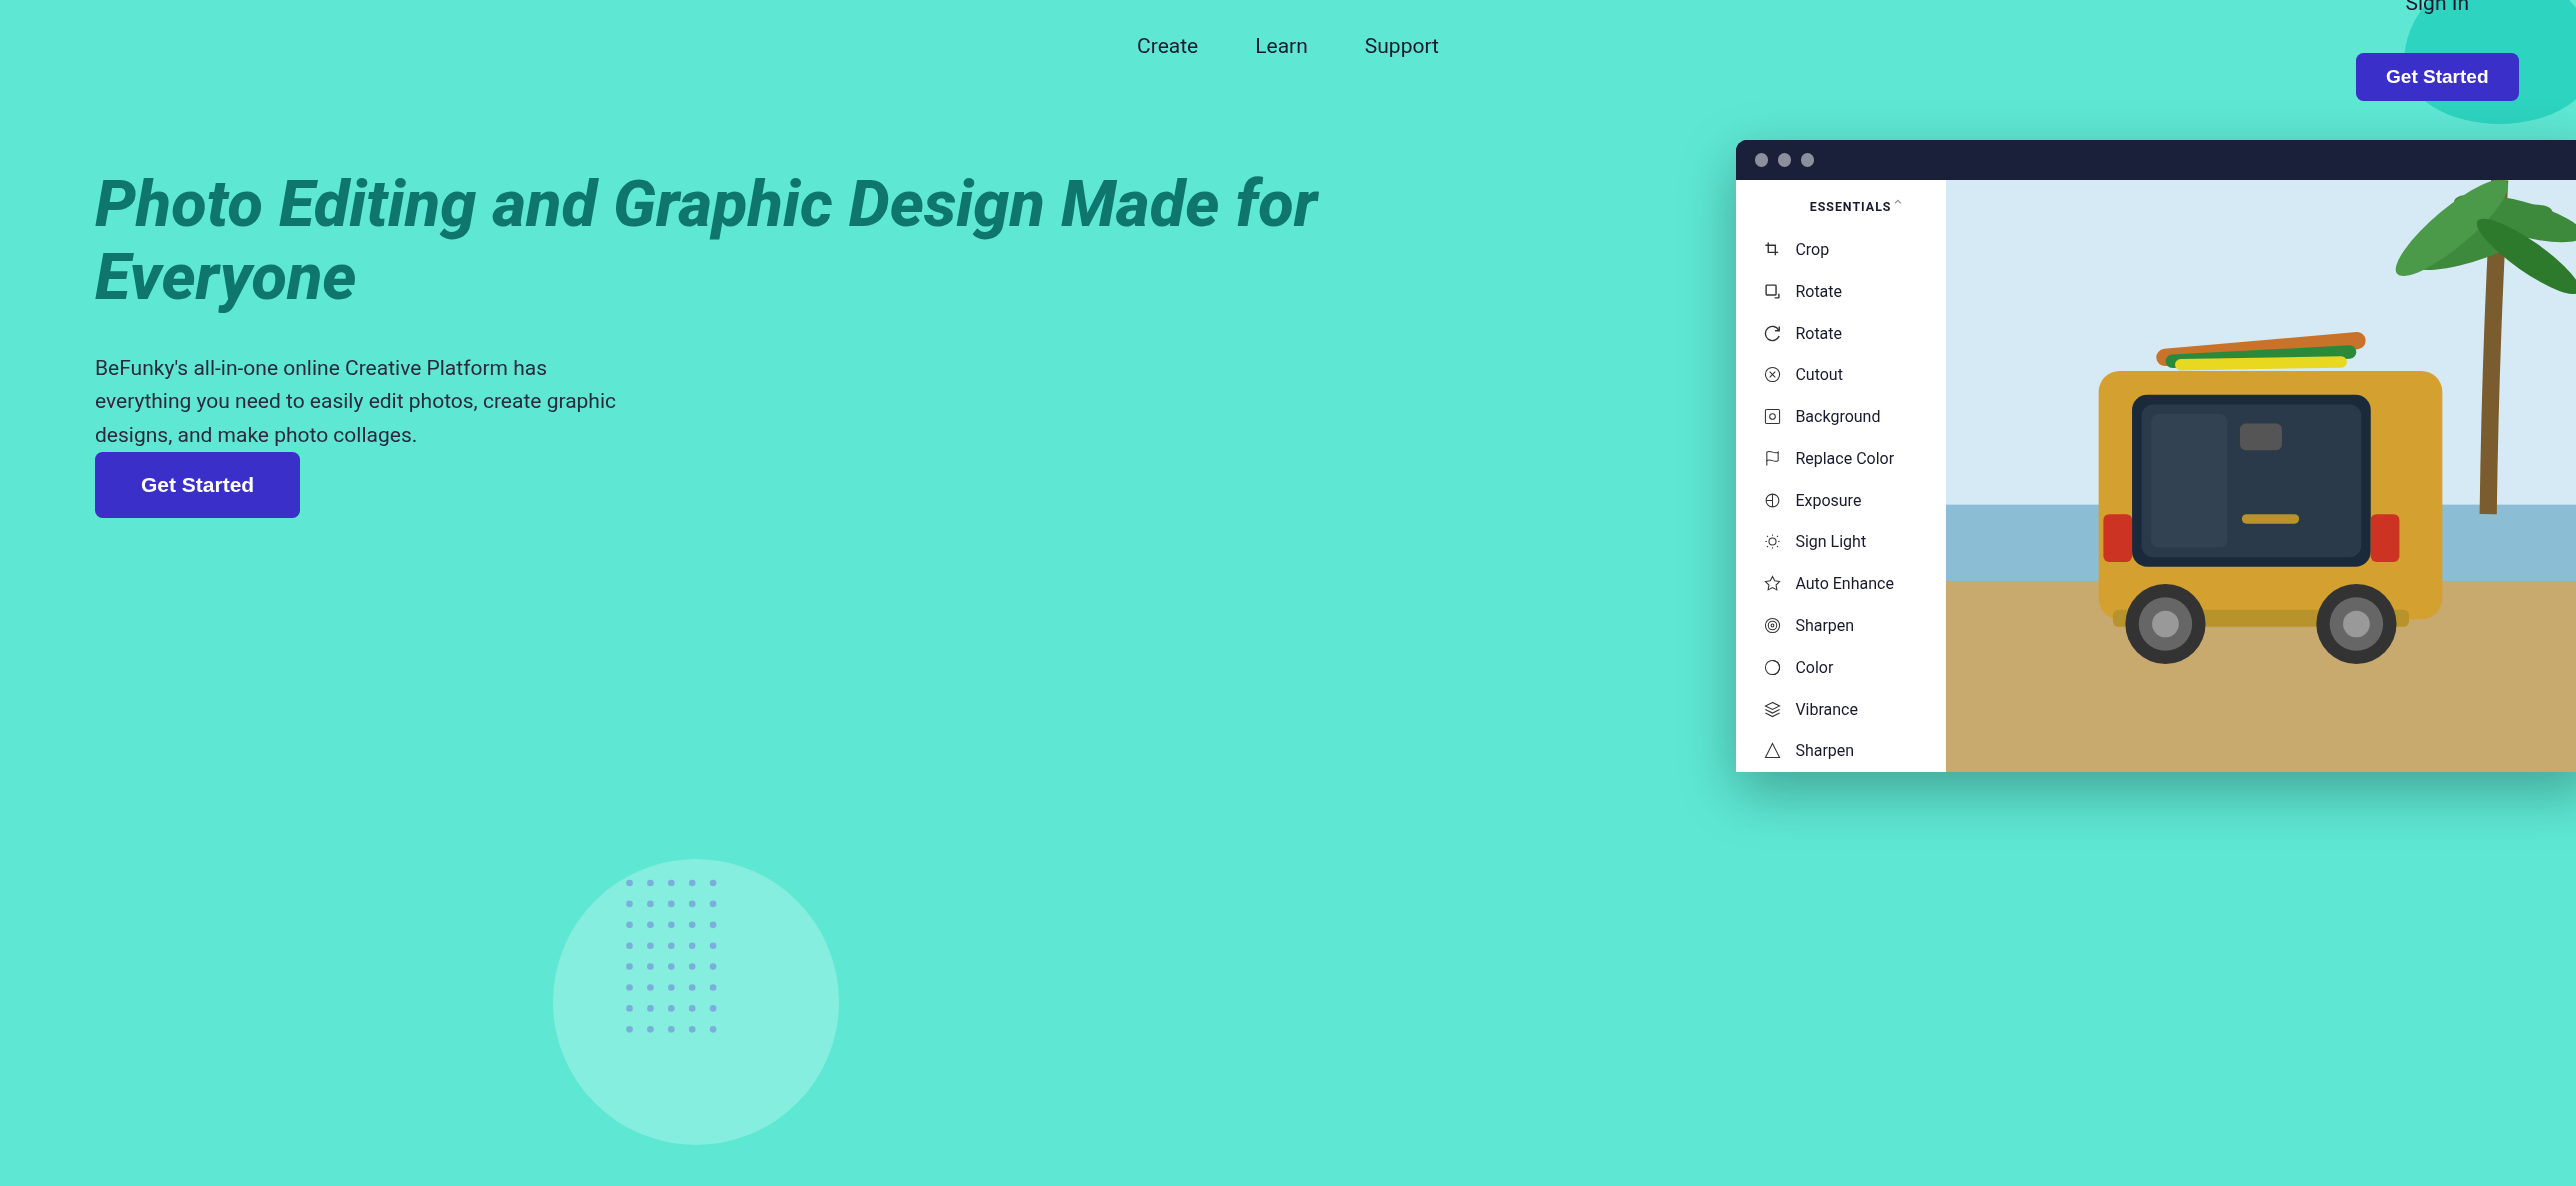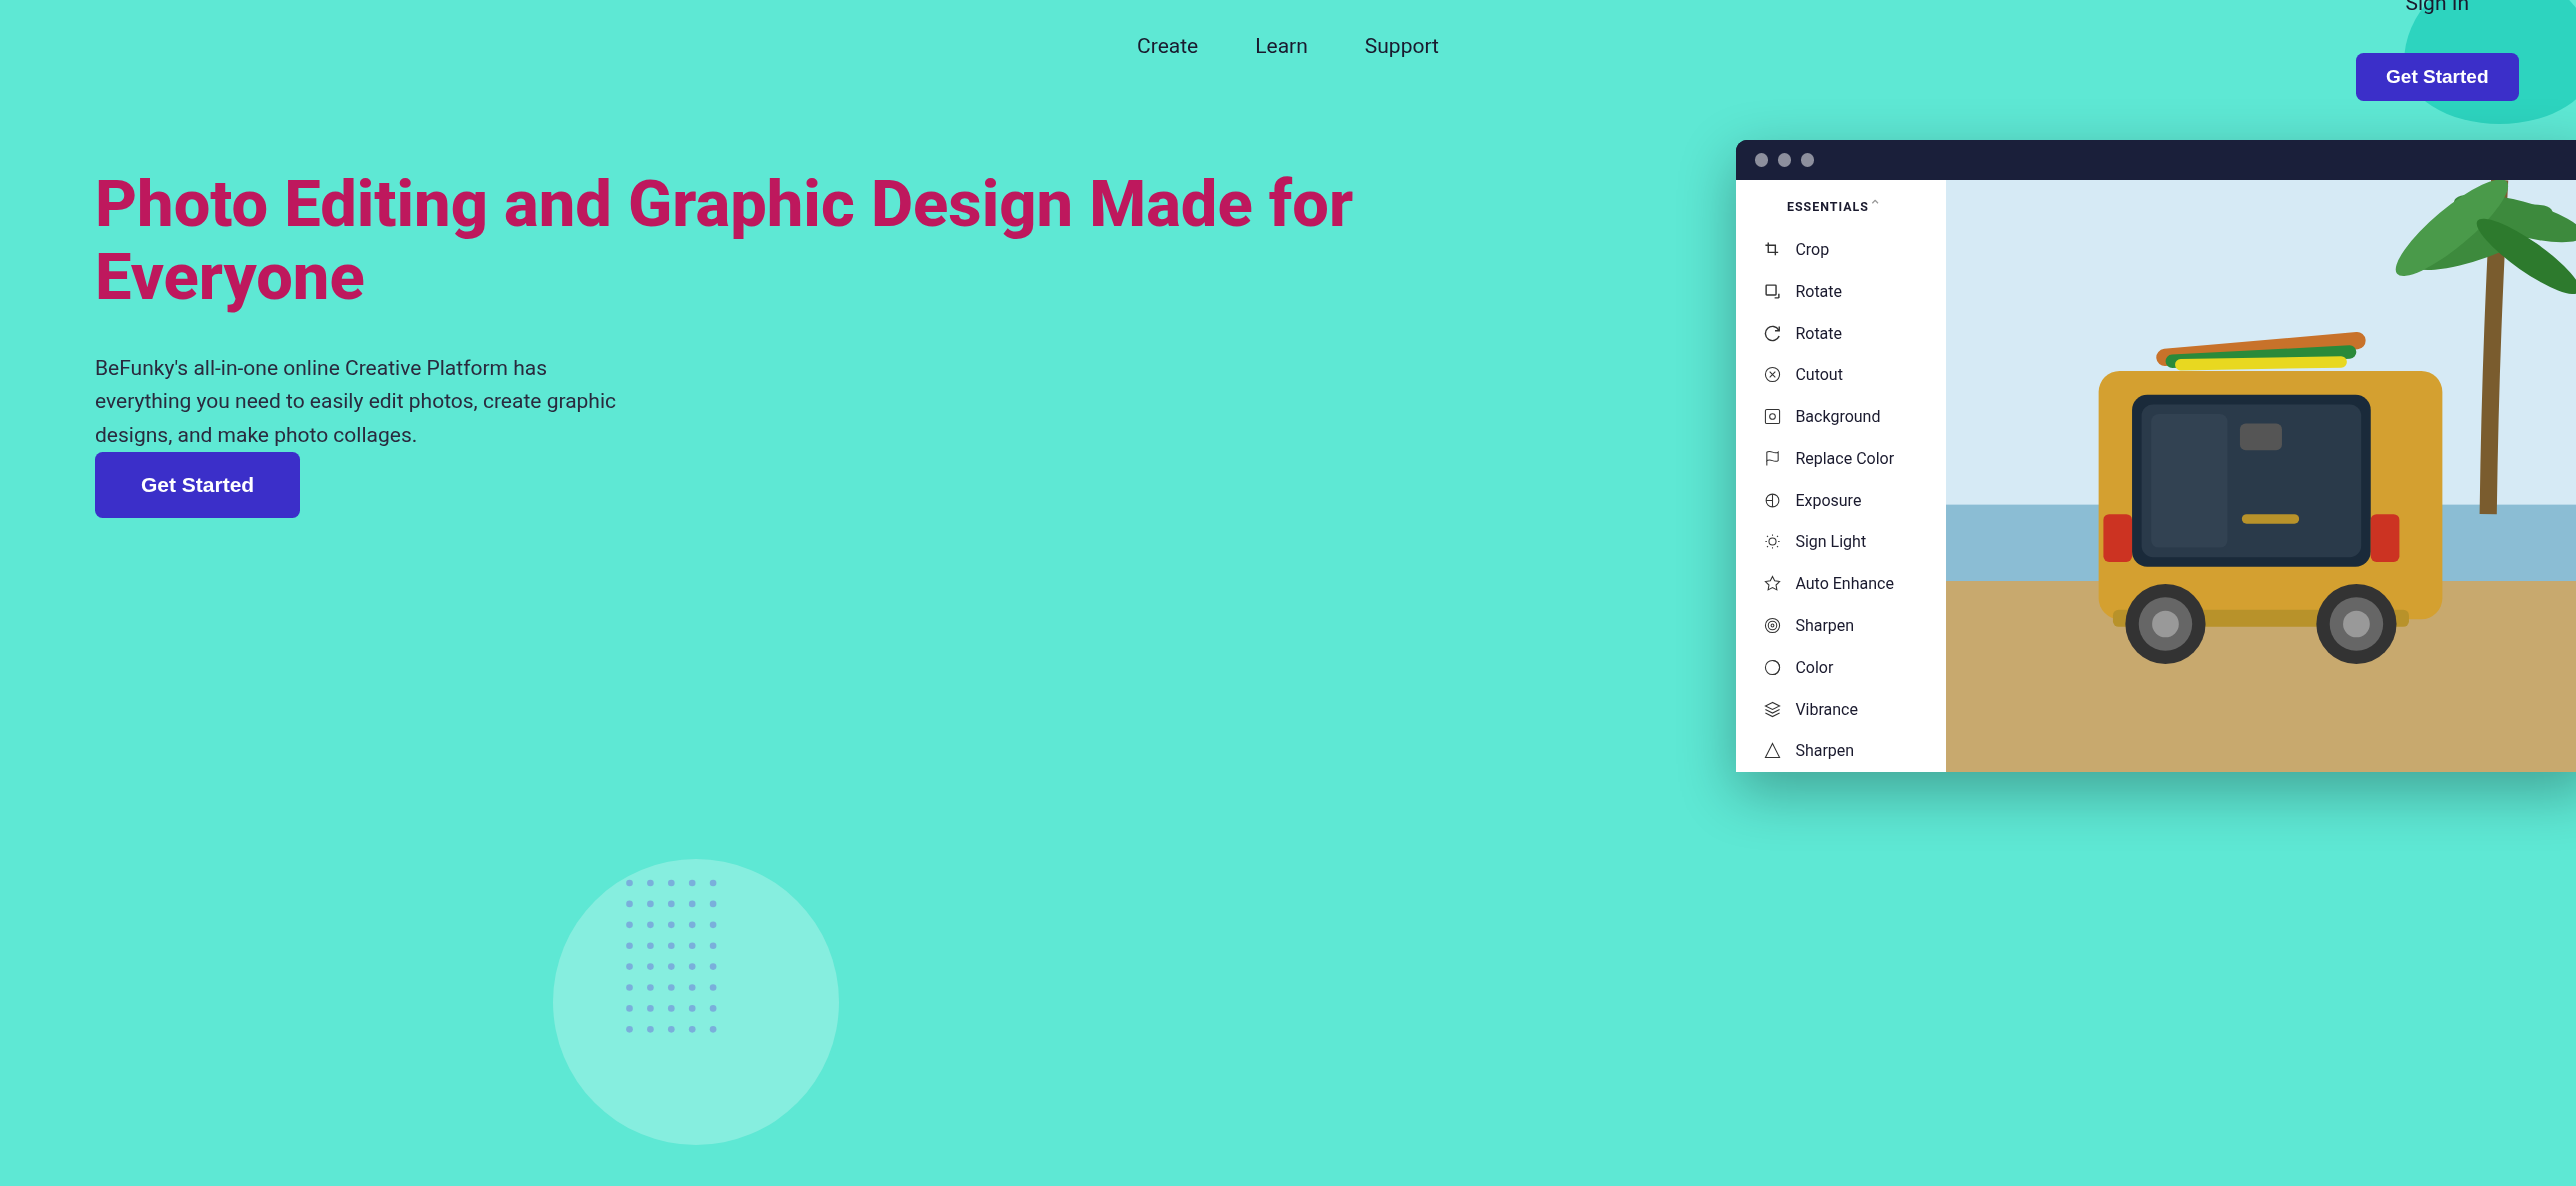--- a/index.html
+++ b/index.html
@@ -68,23 +68,24 @@
 
     
     .hero-left {
       flex: 0 0 55%;
       padding-top: 38px;
       z-index: 5;
     }
     .hero-title {
       font-size: 65px;
       font-weight: 800;
-      color: #be185d;
+      color: #0f766e;
       line-height: 1.12;
       margin-bottom: 38px;
+      font-style: italic;
     }
     .hero-description {
       font-size: 21px;
       color: #2a2a3e;
       line-height: 1.6;
       max-width: 553px;
     }
     .hero-cta {
       background: #3b2fc9;
       color: white;
@@ -166,21 +167,21 @@
     }
     .editor-sidebar {
       background: white;
       width: 210px;
       flex-shrink: 0;
       padding: 0;
       overflow-y: auto;
     }
     .sidebar-section-header {
       display: flex;
-      justify-content: flex-start;
+      justify-content: center;
       align-items: center;
       padding: 17px 19px 13.4px;
       margin-left: 32px;
     }
     .sidebar-section-title {
       font-size: 12.4px;
       font-weight: 700;
       color: #1a1a2e;
       letter-spacing: 1px;
       text-transform: uppercase;

